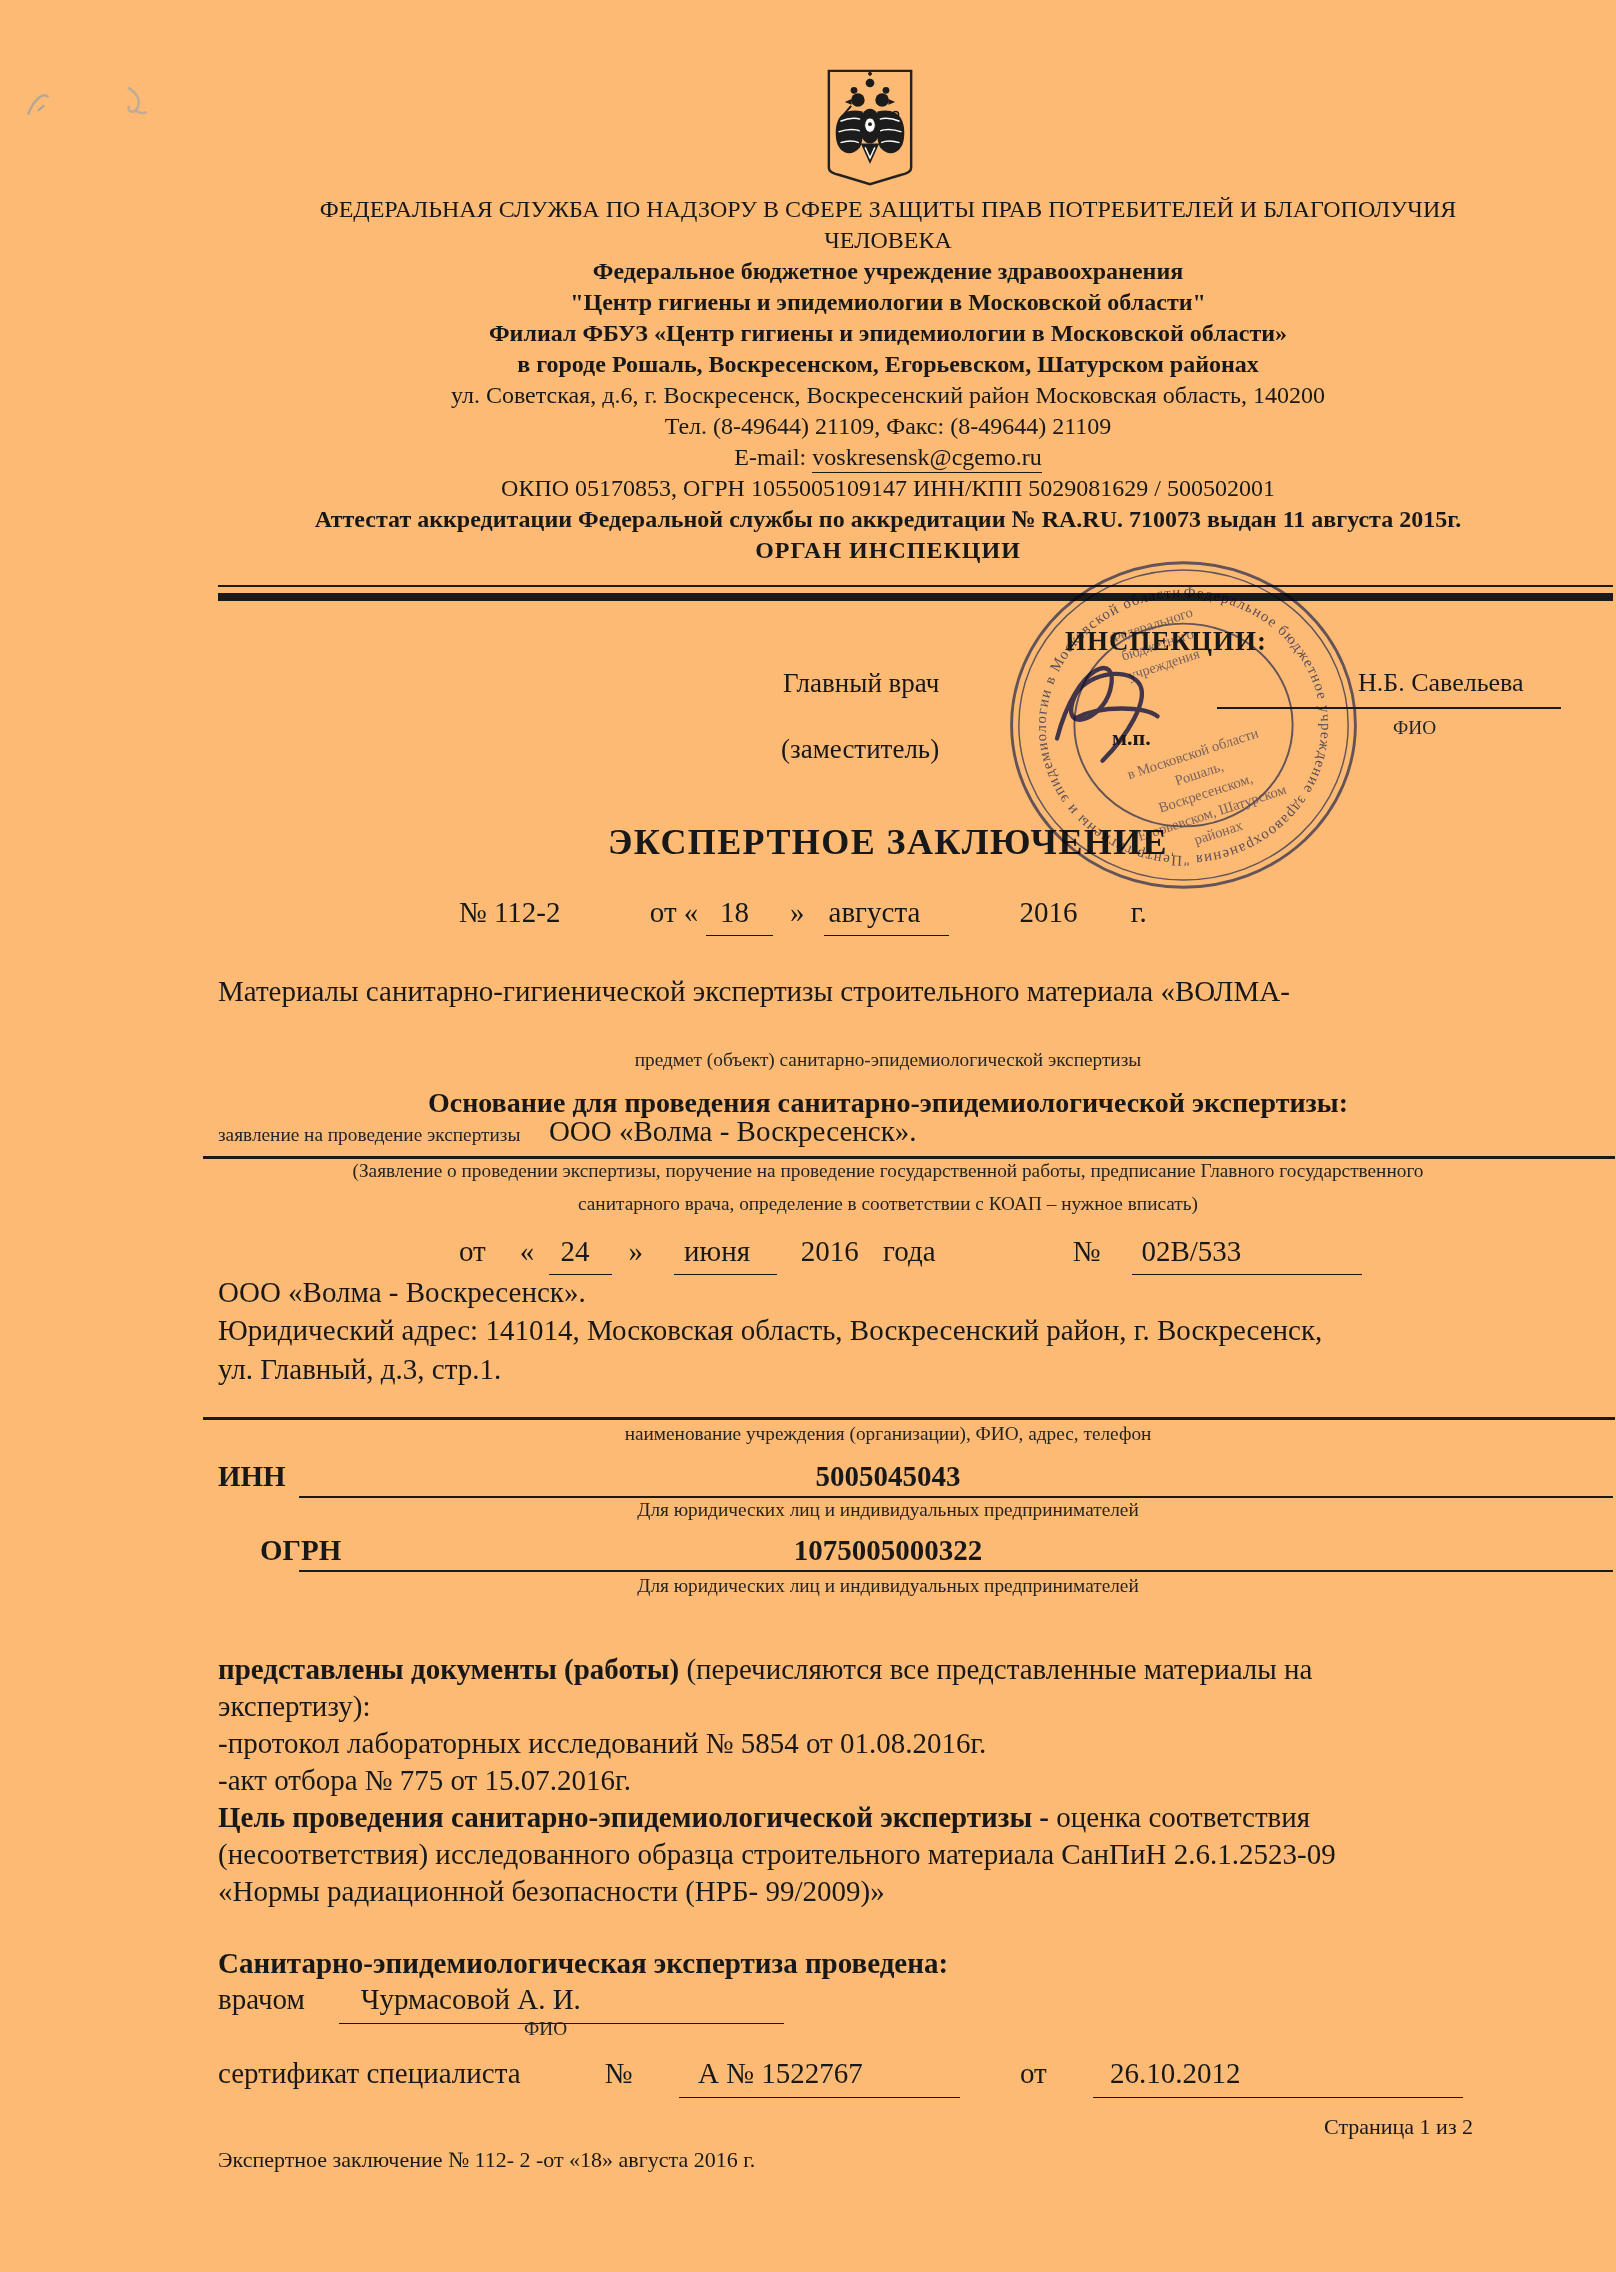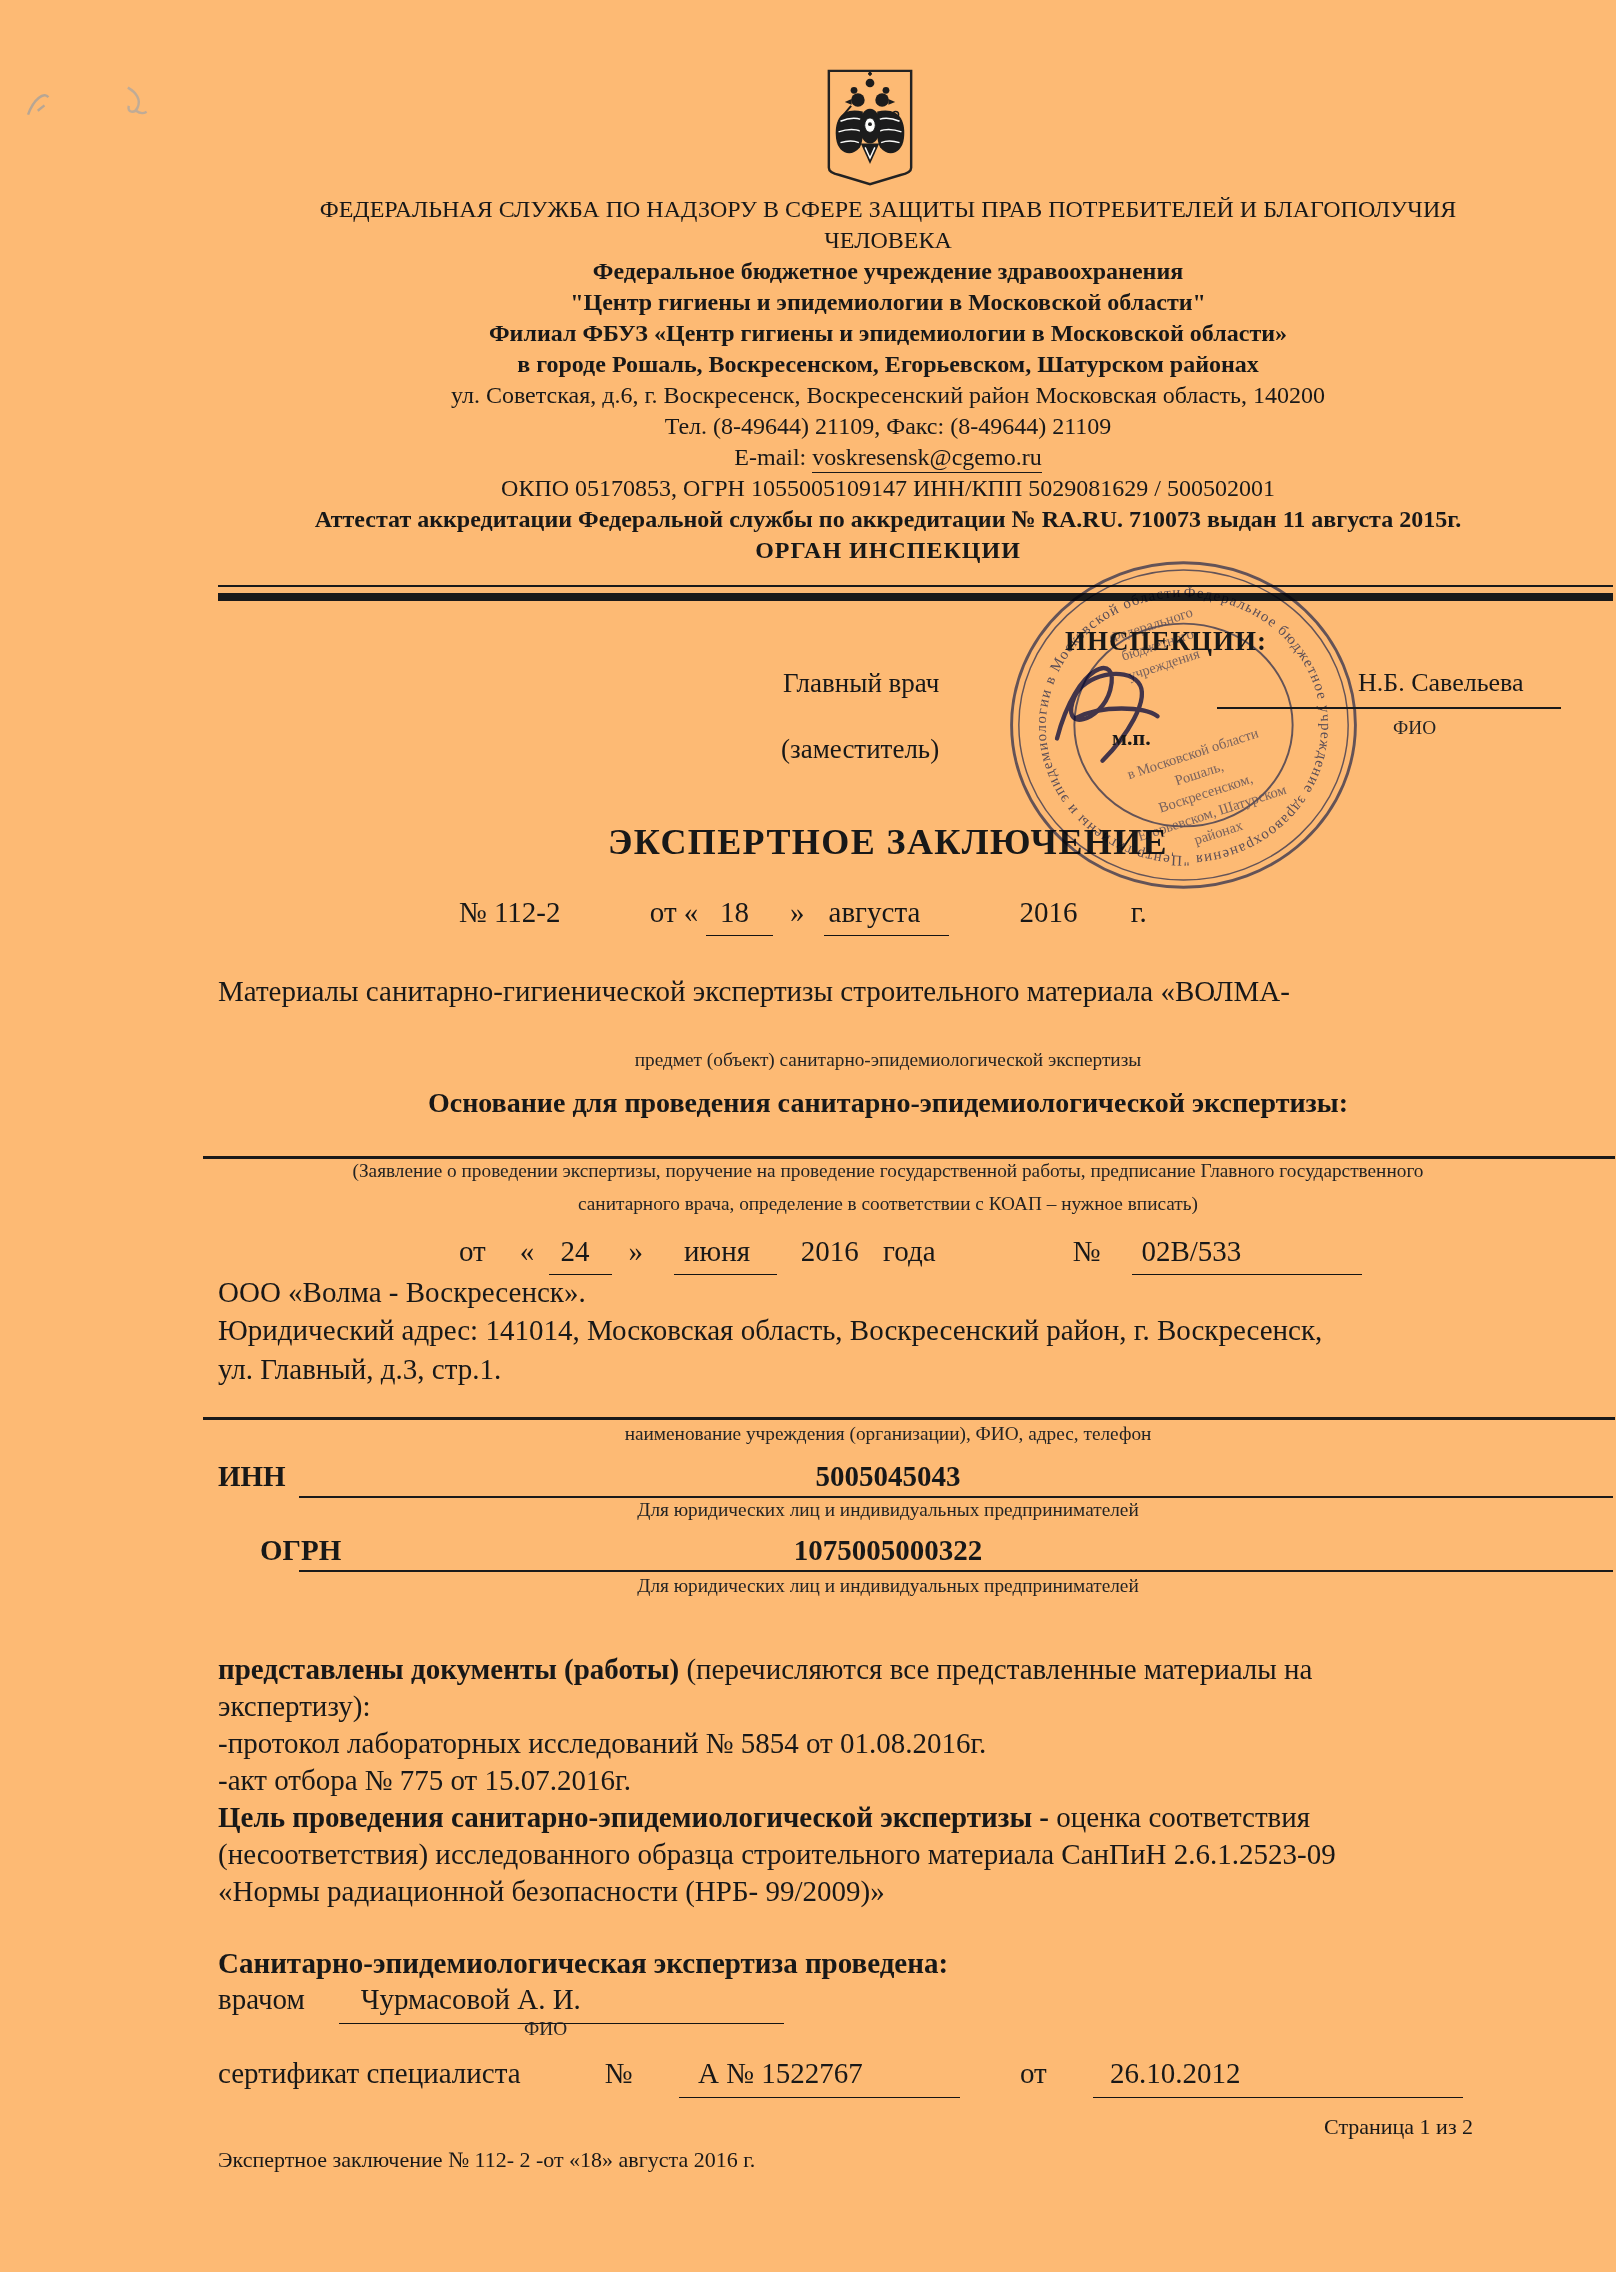--- a/index.html
+++ b/index.html
@@ -134,20 +134,24 @@
     <span style="margin-left:63px;">2016</span>
     <span style="margin-left:46px;">г.</span>
   </div>
 
   <div class="abs body-text" style="left:218px;right:58px;top:972px;line-height:39px;">
     <div>Материалы санитарно-гигиенической экспертизы строительного материала «ВОЛМА-</div>
   </div>
   <div class="abs center-band small-cap" style="top:1049px;">предмет (объект) санитарно-эпидемиологической экспертизы</div>
 
   <div class="abs center-band bold" style="top:1087px;font-size:28px;">Основание для проведения санитарно-эпидемиологической экспертизы:</div>
+  <div class="abs" style="left:218px;top:1115px;">
+    <span class="small-cap" style="vertical-align:baseline;">заявление на проведение экспертизы</span>
+    <span style="font-size:29px;margin-left:26.6px;">ООО  «Волма - Воскресенск».</span>
+  </div>
   <div class="rule" style="left:203px;right:2.4px;top:1156px;height:2.9px;"></div>
   <div class="abs center-band small-cap" style="top:1160px;">(Заявление о проведении экспертизы, поручение на проведение государственной работы, предписание Главного государственного</div>
   <div class="abs center-band small-cap" style="top:1193px;">санитарного врача, определение в соответствии с КОАП – нужное вписать)</div>
 
   <div class="abs nowrap" style="left:459px;top:1235px;font-size:29px;">
     <span>от</span>
     <span style="margin-left:26.6px;">«</span>
     <span class="ufield" style="margin-left:7.2px;padding:0 22px 5.8px 12px;">24</span>
     <span style="margin-left:9.7px;">»</span>
     <span class="ufield" style="margin-left:24px;padding:0 26.6px 5.8px 9.7px;">июня</span>

